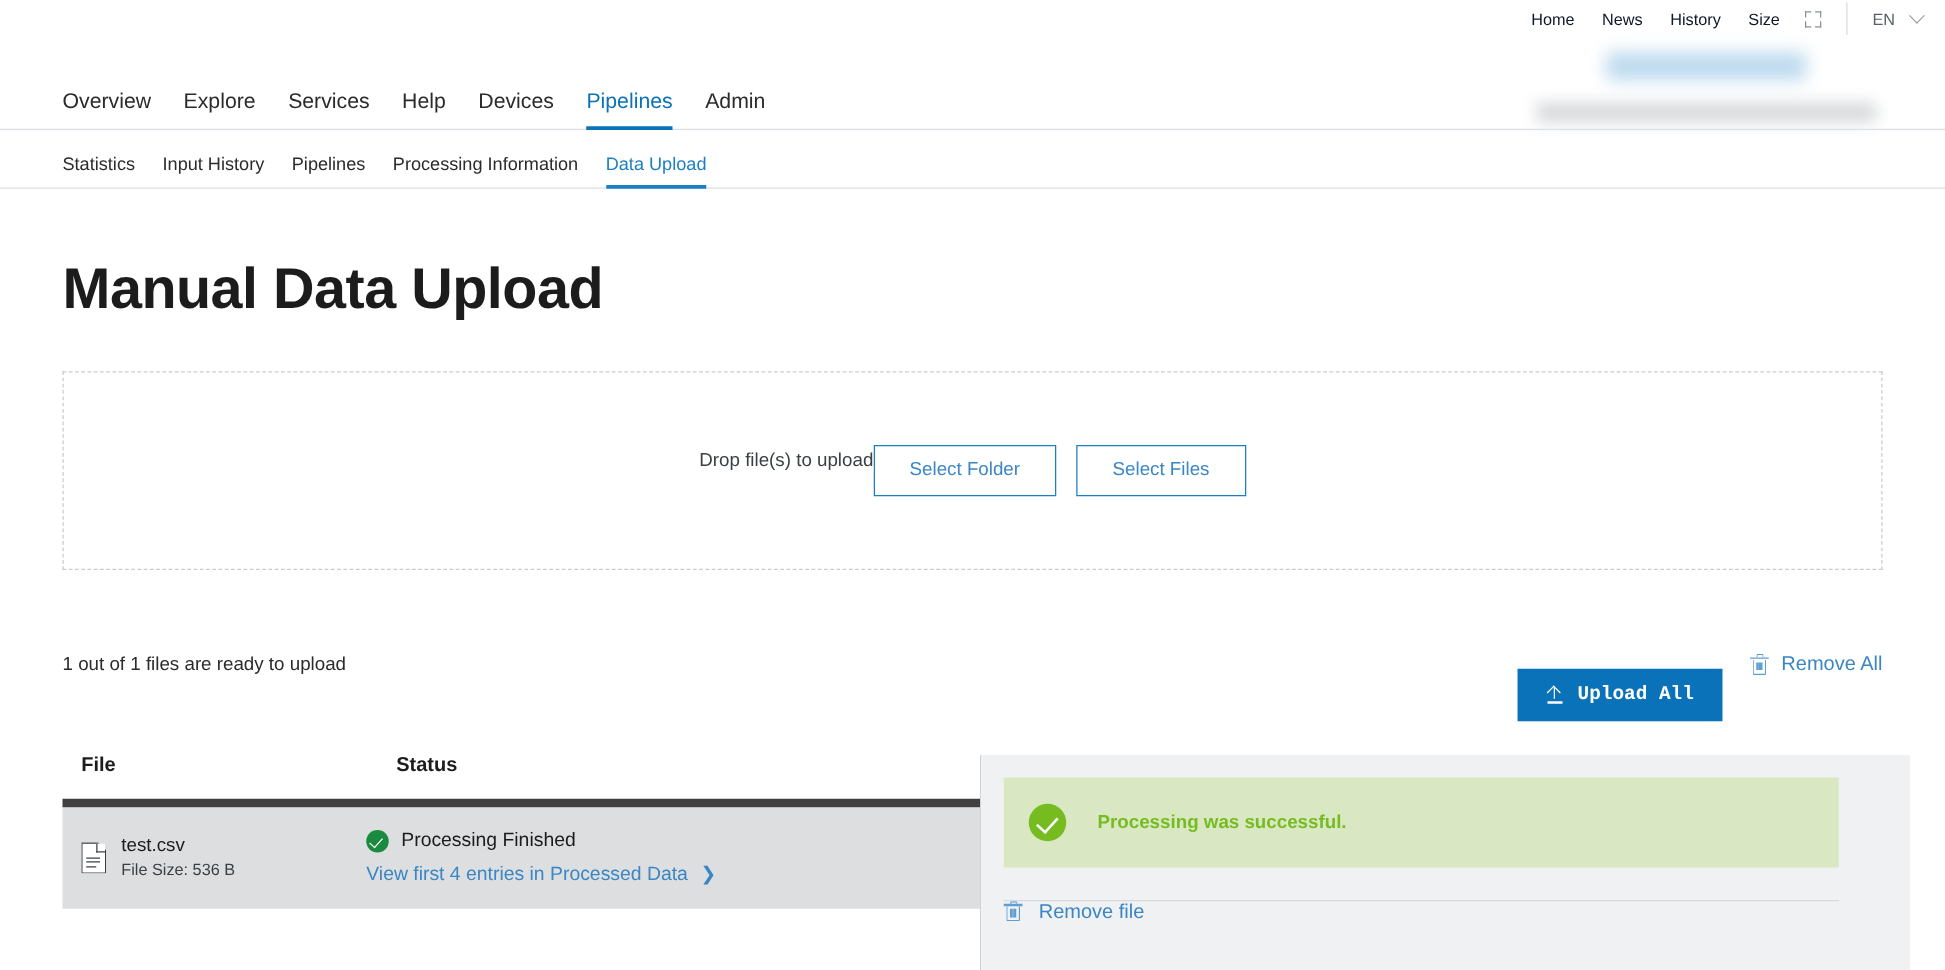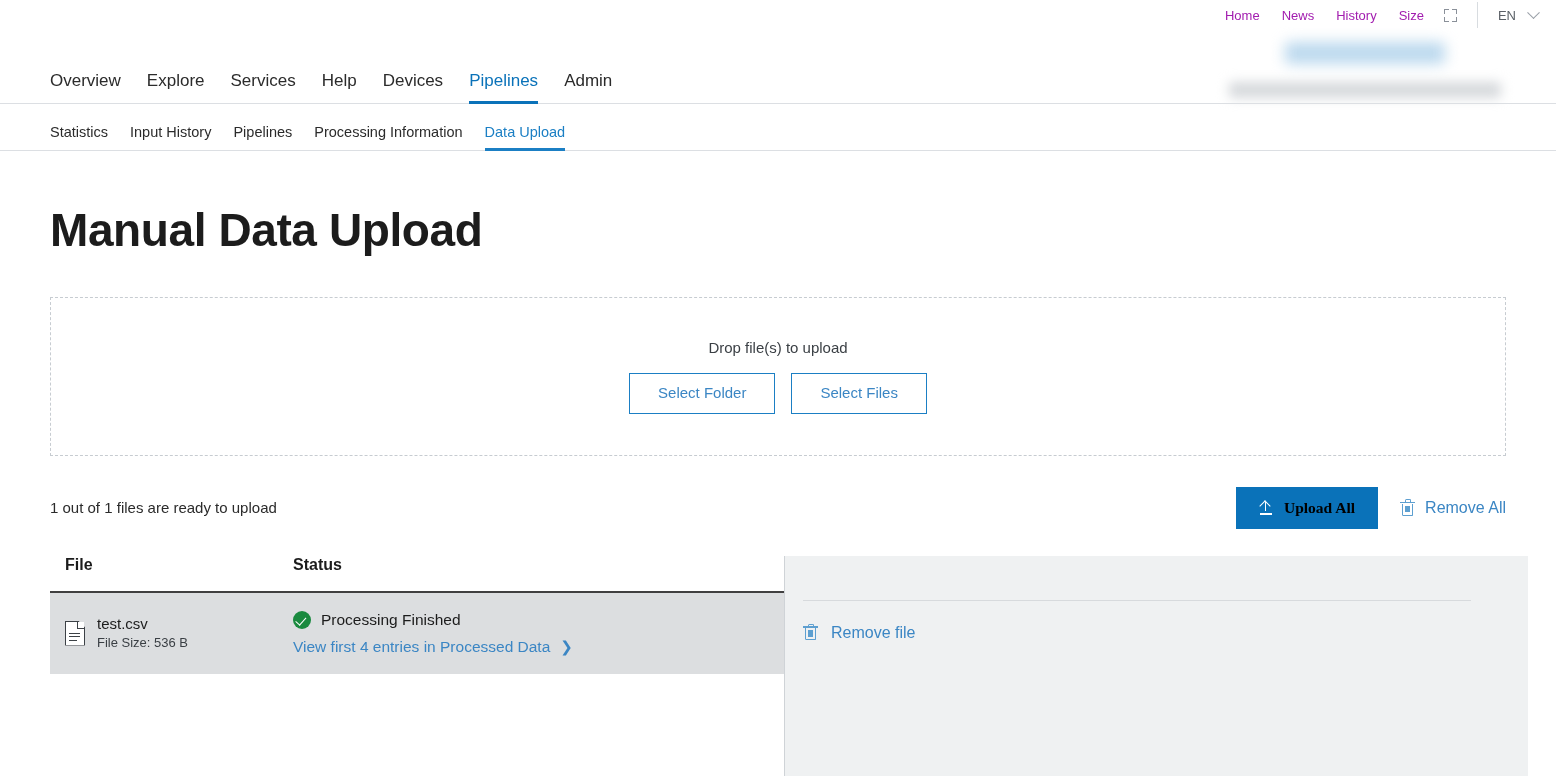--- a/index.html
+++ b/index.html
@@ -15,21 +15,21 @@
   .utility-bar {
     height: 30px;
     display: flex;
     align-items: center;
     justify-content: flex-end;
     padding-right: 18px;
     gap: 0;
   }
   .utility-link {
     font-size: 13px;
-    color: #a21caf;
+    color: #0f172a;
     margin-left: 22px;
     text-decoration: none;
     cursor: pointer;
     line-height: 1;
   }
   .fullscreen-icon {
     margin-left: 20px;
     width: 13px; height: 13px;
     position: relative;
     display: inline-block;
@@ -148,21 +148,21 @@
     color: #1c1c1c;
     margin-top: 52px;
   }
 
   .dropzone {
     margin-top: 40px;
     margin-right: 22px;
     height: 159px;
     border: 1px dashed #c7ccd1;
     display: flex;
-    flex-direction: column;
+    flex-direction: row;
     align-items: center;
     justify-content: center;
   }
   .dropzone-text {
     font-size: 15px;
     color: #3a3f44;
     margin-bottom: 17px;
   }
   .dropzone-buttons { display: flex; gap: 16px; }
   .btn-outline {
@@ -181,29 +181,30 @@
     margin-right: 22px;
     display: flex;
     align-items: center;
     justify-content: space-between;
   }
   .ready-text { font-size: 15px; color: #2b2b2b; }
   .actions-right { display: flex; align-items: center; gap: 22px; }
 
   .btn-primary {
     background: #0a72b9;
-    color: #000000;
+    color: #ffffff;
     border: none;
     font-size: 15.5px;
-    font-family: Liberation Serif, serif;
+    font-family: Liberation Mono, monospace;
     font-weight: bold;
     padding: 13px 23px;
     display: flex; align-items: center; gap: 12px;
     cursor: pointer;
     line-height: 1;
+    margin-top: 48px;
   }
   .upload-icon {
     width: 13px; height: 14px;
     position: relative;
     display: inline-block;
   }
   .upload-icon .shaft {
     position: absolute; left: 5.6px; top: 1px;
     width: 1.8px; height: 9px; background: #fff;
   }
@@ -261,22 +262,23 @@
     display: flex;
     height: 230px;
   }
   .table-pane {
     width: 735px;
     border-right: 1px solid #cfd3d7;
     flex: none;
   }
   .table-head {
     display: flex;
-    border-bottom: 2px solid #404040;
+    border-bottom: 7px solid #404040;
     padding-bottom: 17px;
+    gap: 24px;
   }
   .th {
     font-size: 16px; font-weight: bold; color: #1c1c1c;
   }
   .th.file { width: 243px; padding-left: 15px; }
   .th.status { padding-left: 0px; }
 
   .file-row {
     display: flex;
     background: #dcdee0;
@@ -381,21 +383,20 @@
     transform: rotate(42deg);
   }
   .success-text {
     font-size: 15px; font-weight: bold; color: #76bc21;
   }
   .details-sep {
     height: 1px; background: #d7dadd;
     margin-top: 26px;
   }
   .remove-file-row {
-    margin-top: 23px;
     display: flex; gap: 13px;
     cursor: pointer;
   }
   .remove-file-label { font-size: 16px; color: #3b86c4; }
 </style>
 </head>
 <body>
 
 <div class="utility-bar">
   <a class="utility-link">Home</a>
@@ -503,20 +504,24 @@
           <div class="status-link">
             <span>View first 4 entries in Processed Data</span>
             <span class="chev-right">❯</span>
           </div>
         </div>
       </div>
     </div>
 
     <div class="details-pane">
       <div class="details-body">
+        <div class="success-banner">
+          <span class="check-badge-lg"></span>
+          <span class="success-text">Processing was successful.</span>
+        </div>
         <div class="details-sep"></div>
         <div class="remove-file-row">
           <span class="trash-icon">
             <span class="handle"></span>
               <span class="lid"></span>
               <span class="can"></span>
               <span class="mid"></span>
           </span>
           <span class="remove-file-label">Remove file</span>
         </div>

